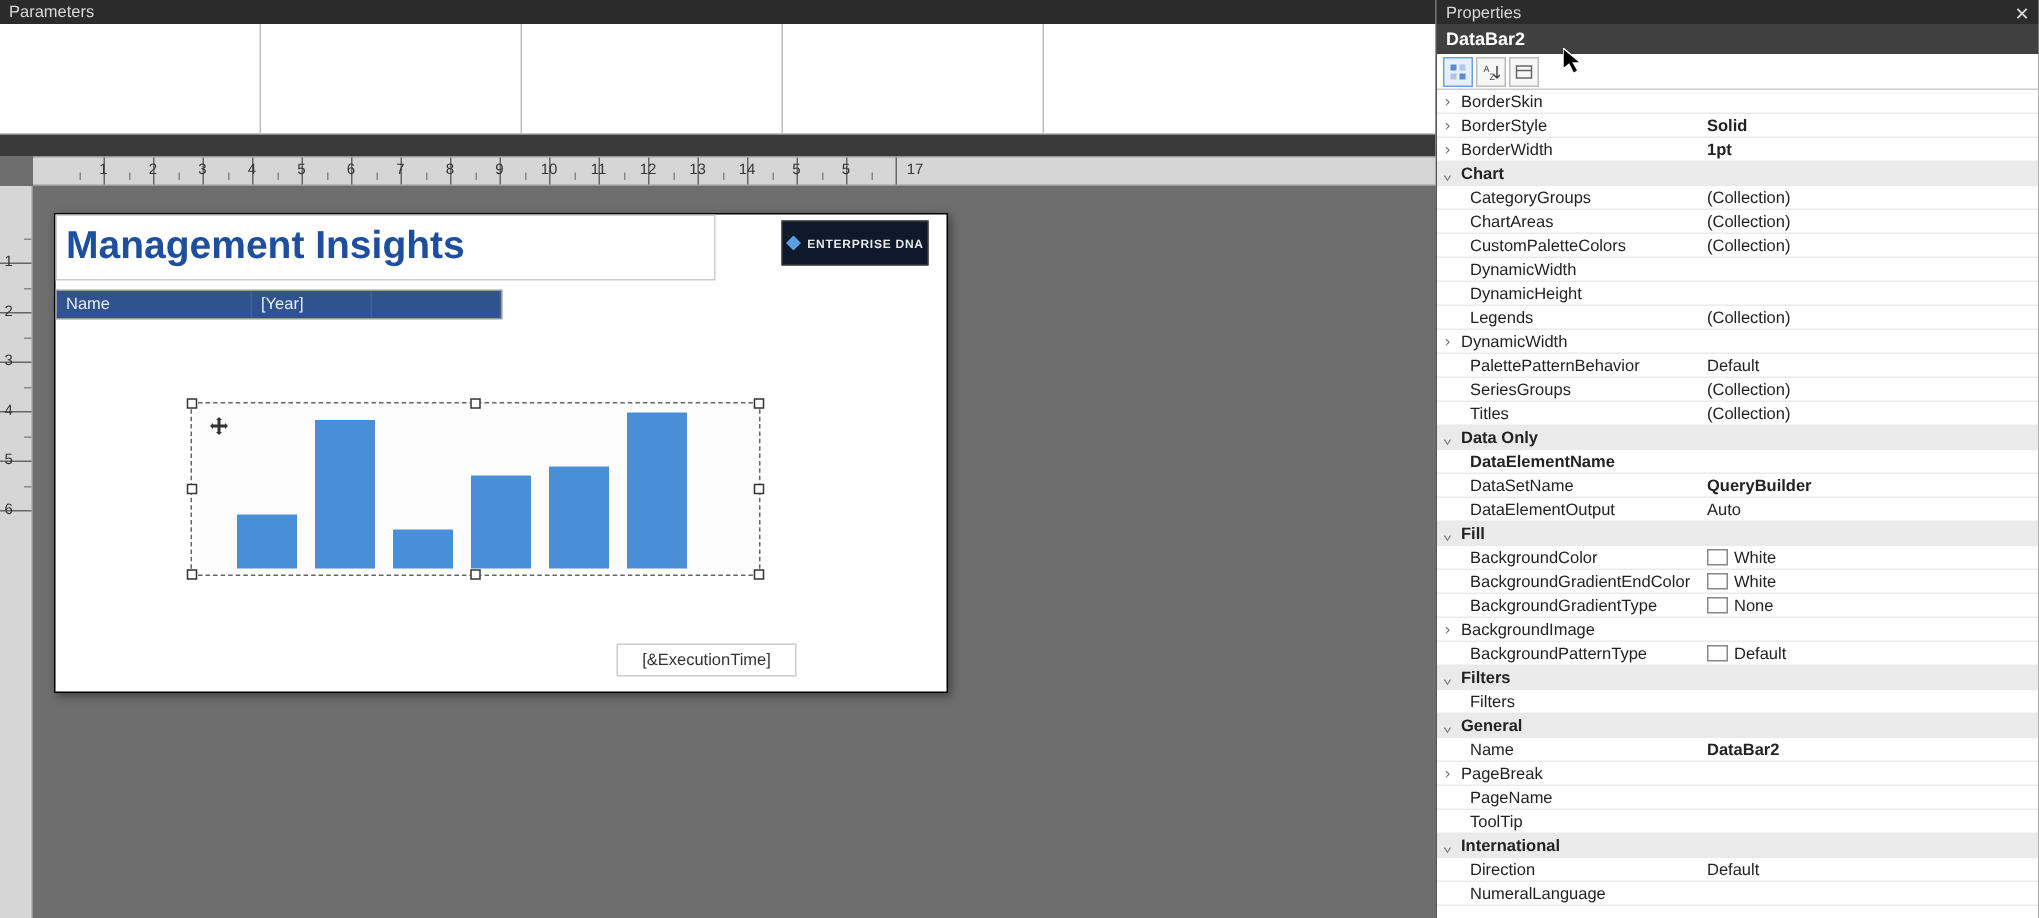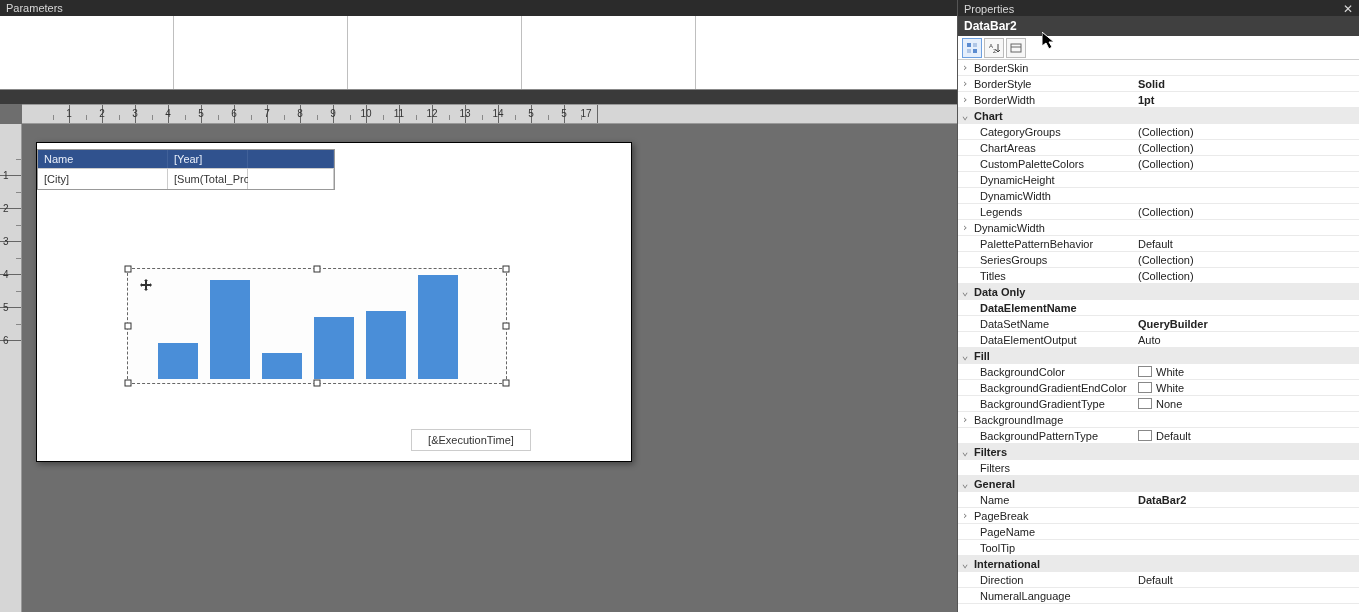--- a/index.html
+++ b/index.html
@@ -194,21 +194,21 @@
           <div class="tick" style="left: 476px;"></div>
           <div class="ticklabel" style="left: 476px;">14</div>
           <div class="minortick" style="left: 459.5px;"></div>
           <div class="tick" style="left: 509px;"></div>
           <div class="ticklabel" style="left: 509px;">5</div>
           <div class="minortick" style="left: 492.5px;"></div>
           <div class="tick" style="left: 542px;"></div>
           <div class="ticklabel" style="left: 542px;">5</div>
           <div class="minortick" style="left: 525.5px;"></div>
           <div class="tick" style="left: 575px;"></div>
-          <div class="ticklabel" style="left: 564px;">17</div>
+          <div class="ticklabel" style="left: 588px;">17</div>
           <div class="minortick" style="left: 558.5px;"></div>
         </div>
     </div>
 
     <div class="design-area">
       <div class="vruler" id="vruler">
           <div class="vtick" style="top: 51px;"></div>
           <div class="vticklabel" style="top: 51px;">1</div>
           <div class="vminortick" style="top: 34.5px;"></div>
           <div class="vtick" style="top: 84px;"></div>
@@ -225,31 +225,35 @@
           <div class="vminortick" style="top: 166.5px;"></div>
           <div class="vtick" style="top: 216px;"></div>
           <div class="vticklabel" style="top: 216px;">6</div>
           <div class="vminortick" style="top: 199.5px;"></div>
         </div>
       <div class="canvas-scroll">
         <div class="canvas-inner">
 
           <div class="report">
 
+            <div class="title-row">
+              <div class="report-title">Management Insights</div>
+              <div class="logo">
+                <svg width="10" height="10" viewBox="0 0 10 10">
+                    <polygon points="5,0 10,5 5,10 0,5" fill="#5aa0e0"></polygon>
+                  </svg>
+                <span>ENTERPRISE DNA</span>
+              </div>
+            </div>
 
             <div class="table">
               <div class="table-row">
                 <div class="th col-city">Name</div>
                 <div class="th col-year">[Year]</div>
                 <div class="th col-val"></div>
-              </div>
-              <div class="table-row">
-                <div class="td col-city">[City]</div>
-                <div class="td col-year">[Sum(Total_Pro</div>
-                <div class="td col-val"></div>
               </div>
             </div>
 
             <div class="chart-box">
               <div class="move-handle">
                 <svg viewBox="0 0 12 12" width="12" height="12">
                     <path d="M6 0 L8 2 H7 V5 H10 V4 L12 6 L10 8 V7 H7 V10 H8 L6 12 L4 10 H5 V7 H2 V8 L0 6 L2 4 V5 H5 V2 H4 Z" fill="#333"></path>
                   </svg>
               </div>
               <div class="bars" id="bars">
@@ -360,28 +364,28 @@
         </div>
         <div class="prow">
           <div class="pexpand"></div>
           <div class="pname" style="padding-left: 8px;">CustomPaletteColors</div>
           <div class="pval">
             <span>(Collection)</span>
           </div>
         </div>
         <div class="prow">
           <div class="pexpand"></div>
+          <div class="pname" style="padding-left: 8px;">DynamicWidth</div>
+          <div class="pval">
+            <span></span>
+          </div>
+        </div>
+        <div class="prow">
+          <div class="pexpand"></div>
           <div class="pname" style="padding-left: 8px;">DynamicHeight</div>
-          <div class="pval">
-            <span></span>
-          </div>
-        </div>
-        <div class="prow">
-          <div class="pexpand"></div>
-          <div class="pname" style="padding-left: 8px;">DynamicWidth</div>
           <div class="pval">
             <span></span>
           </div>
         </div>
         <div class="prow">
           <div class="pexpand"></div>
           <div class="pname" style="padding-left: 8px;">Legends</div>
           <div class="pval">
             <span>(Collection)</span>
           </div>

